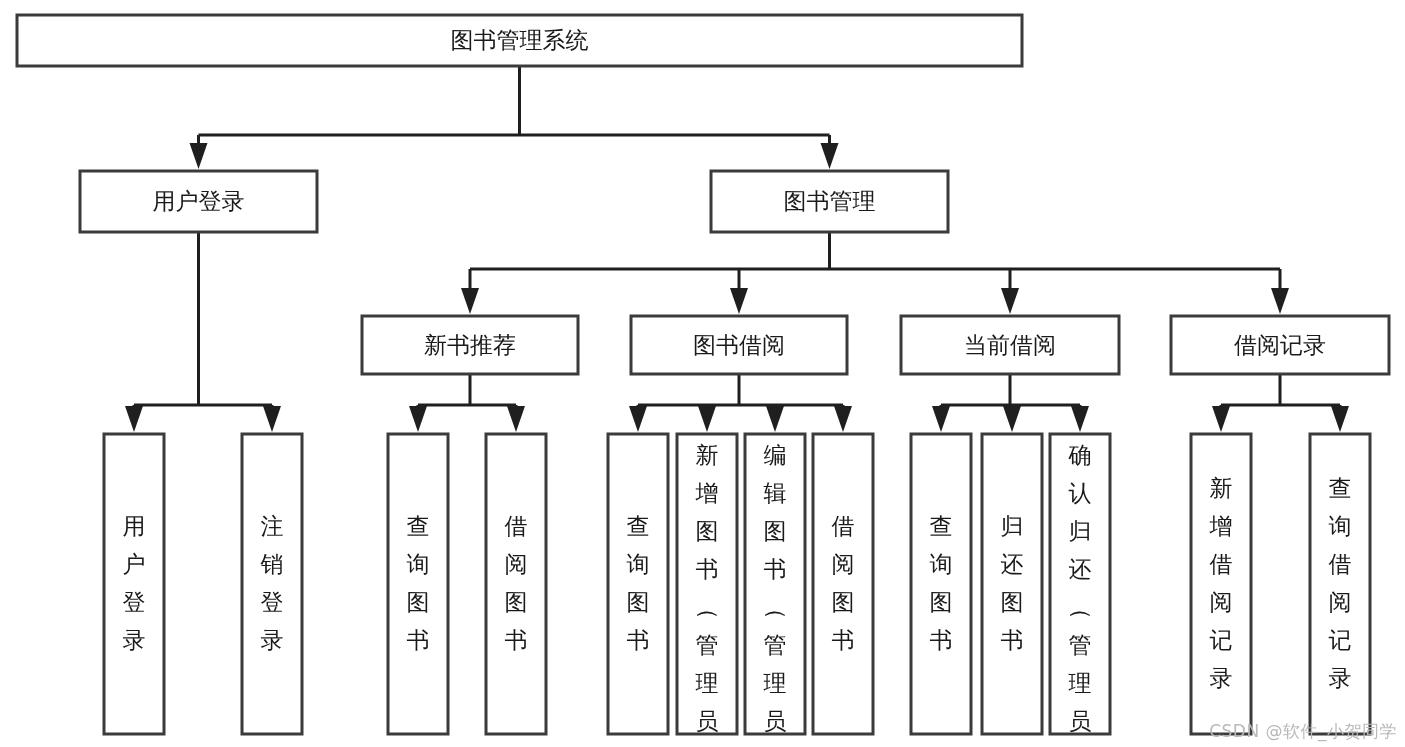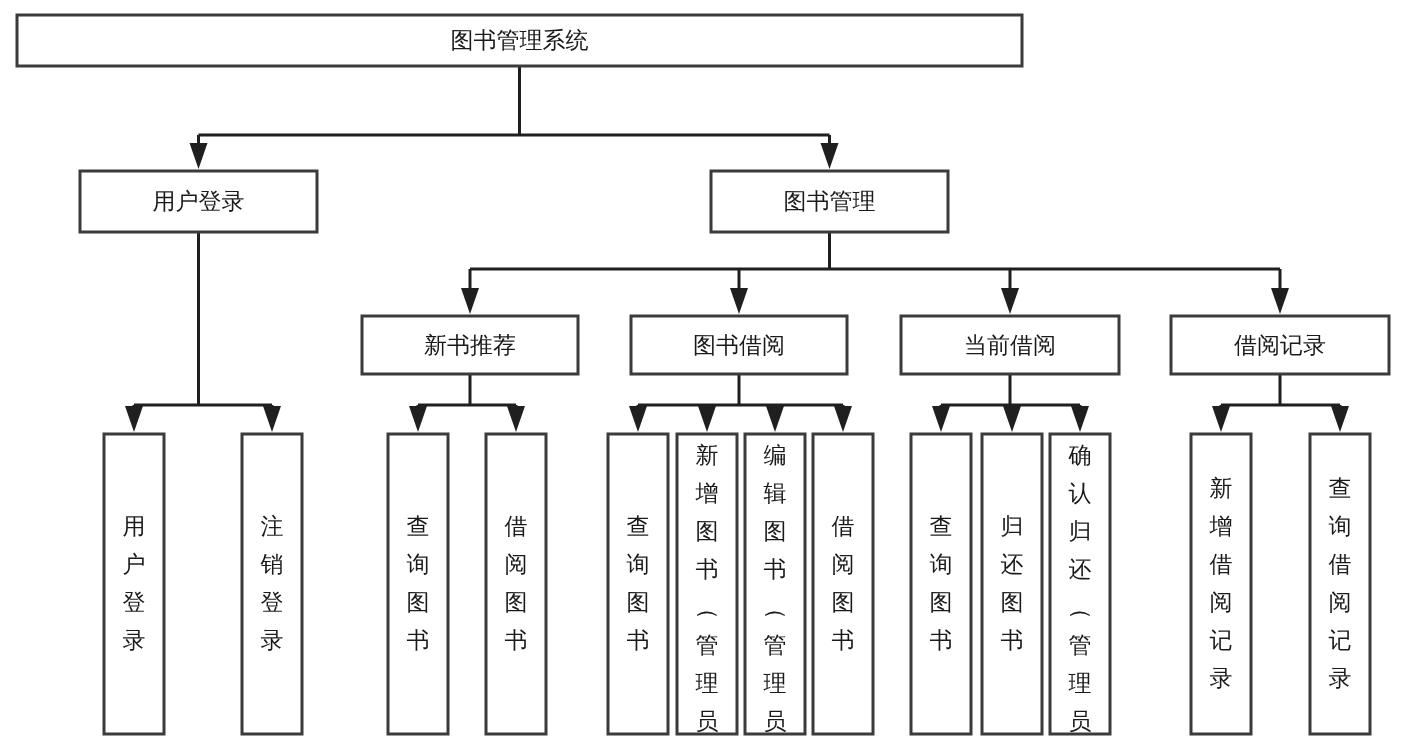--- a/index.html
+++ b/index.html
@@ -266,13 +266,14 @@
           <rect x="1310" y="434" width="60" height="300" class="node-rect"></rect>
           <text x="1340" y="489" class="node-label vertical-char">查</text>
           <text x="1340" y="527" class="node-label vertical-char">询</text>
           <text x="1340" y="565" class="node-label vertical-char">借</text>
           <text x="1340" y="603" class="node-label vertical-char">阅</text>
           <text x="1340" y="641" class="node-label vertical-char">记</text>
           <text x="1340" y="679" class="node-label vertical-char">录</text>
         </g>
       </g>
   </svg>
+  <div id="watermark">CSDN @软件_小贺同学</div>
 </div>
 
 </body></html>

